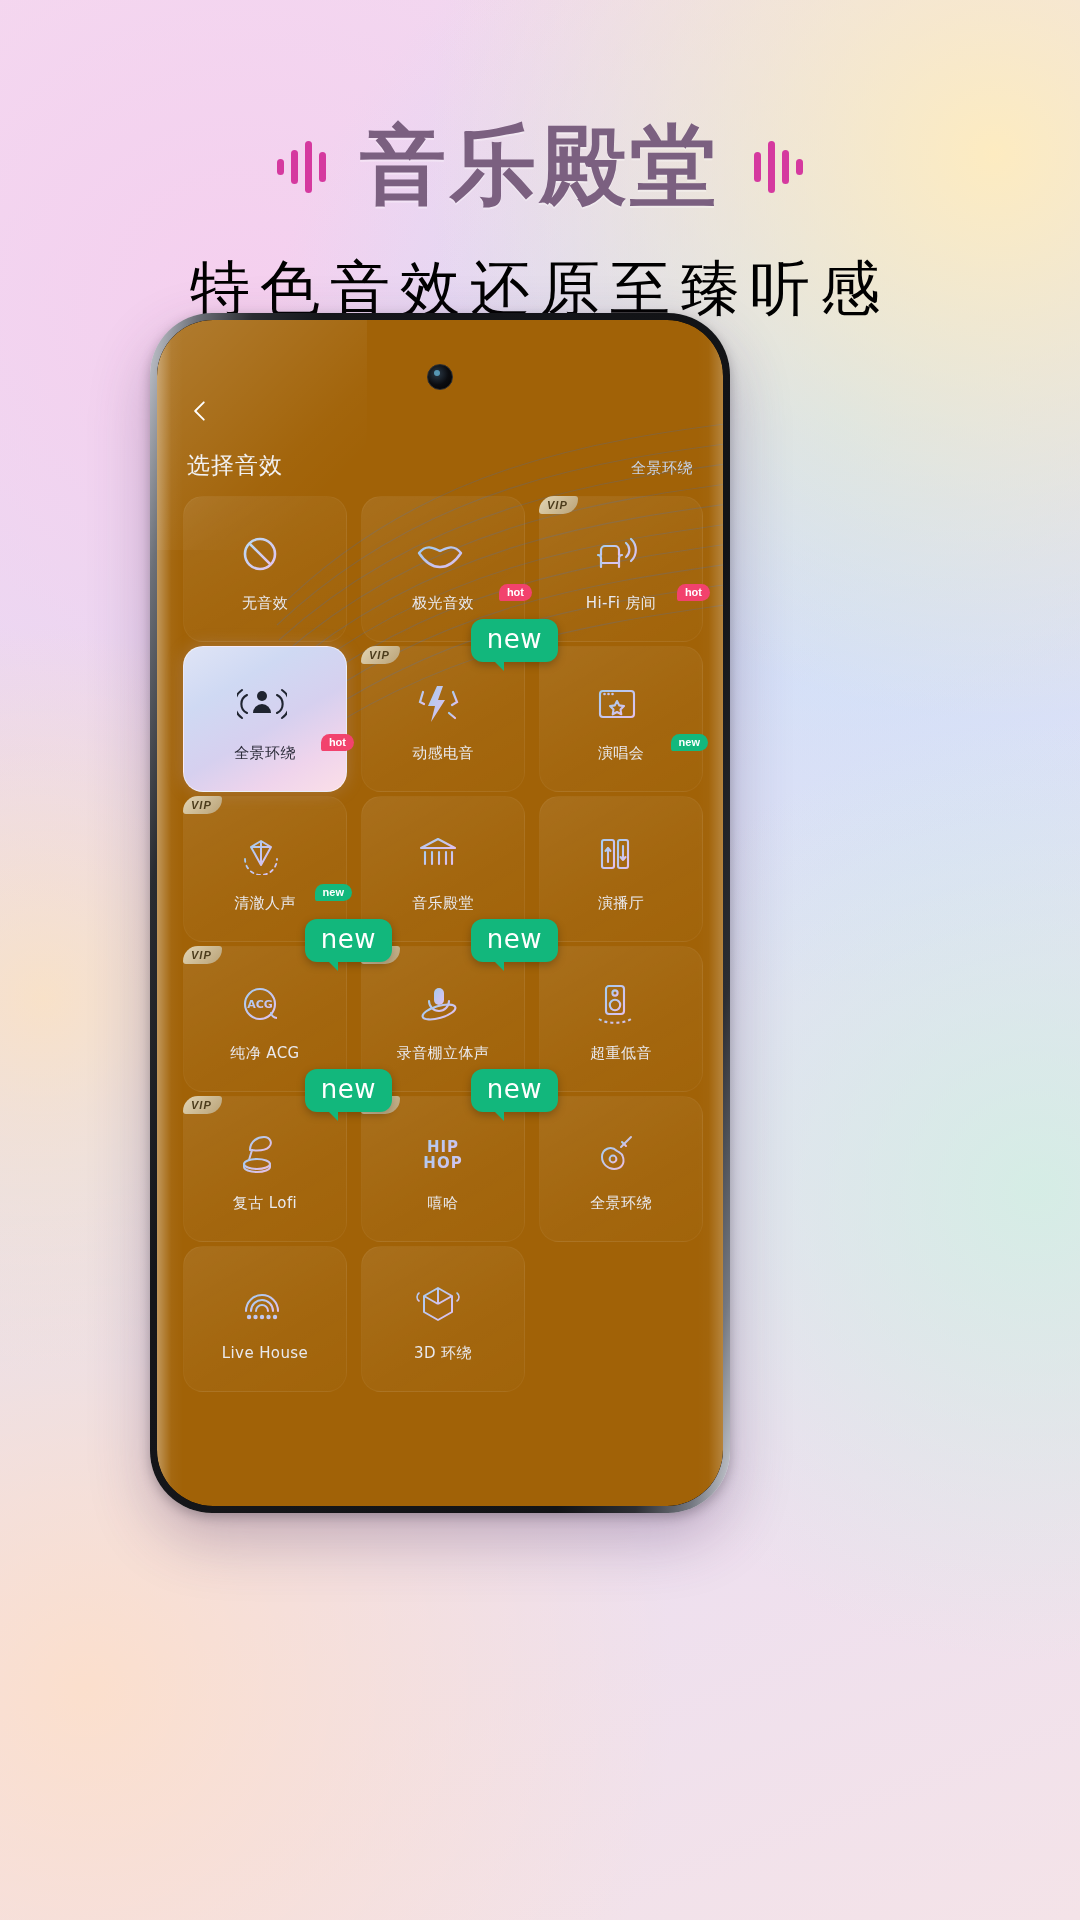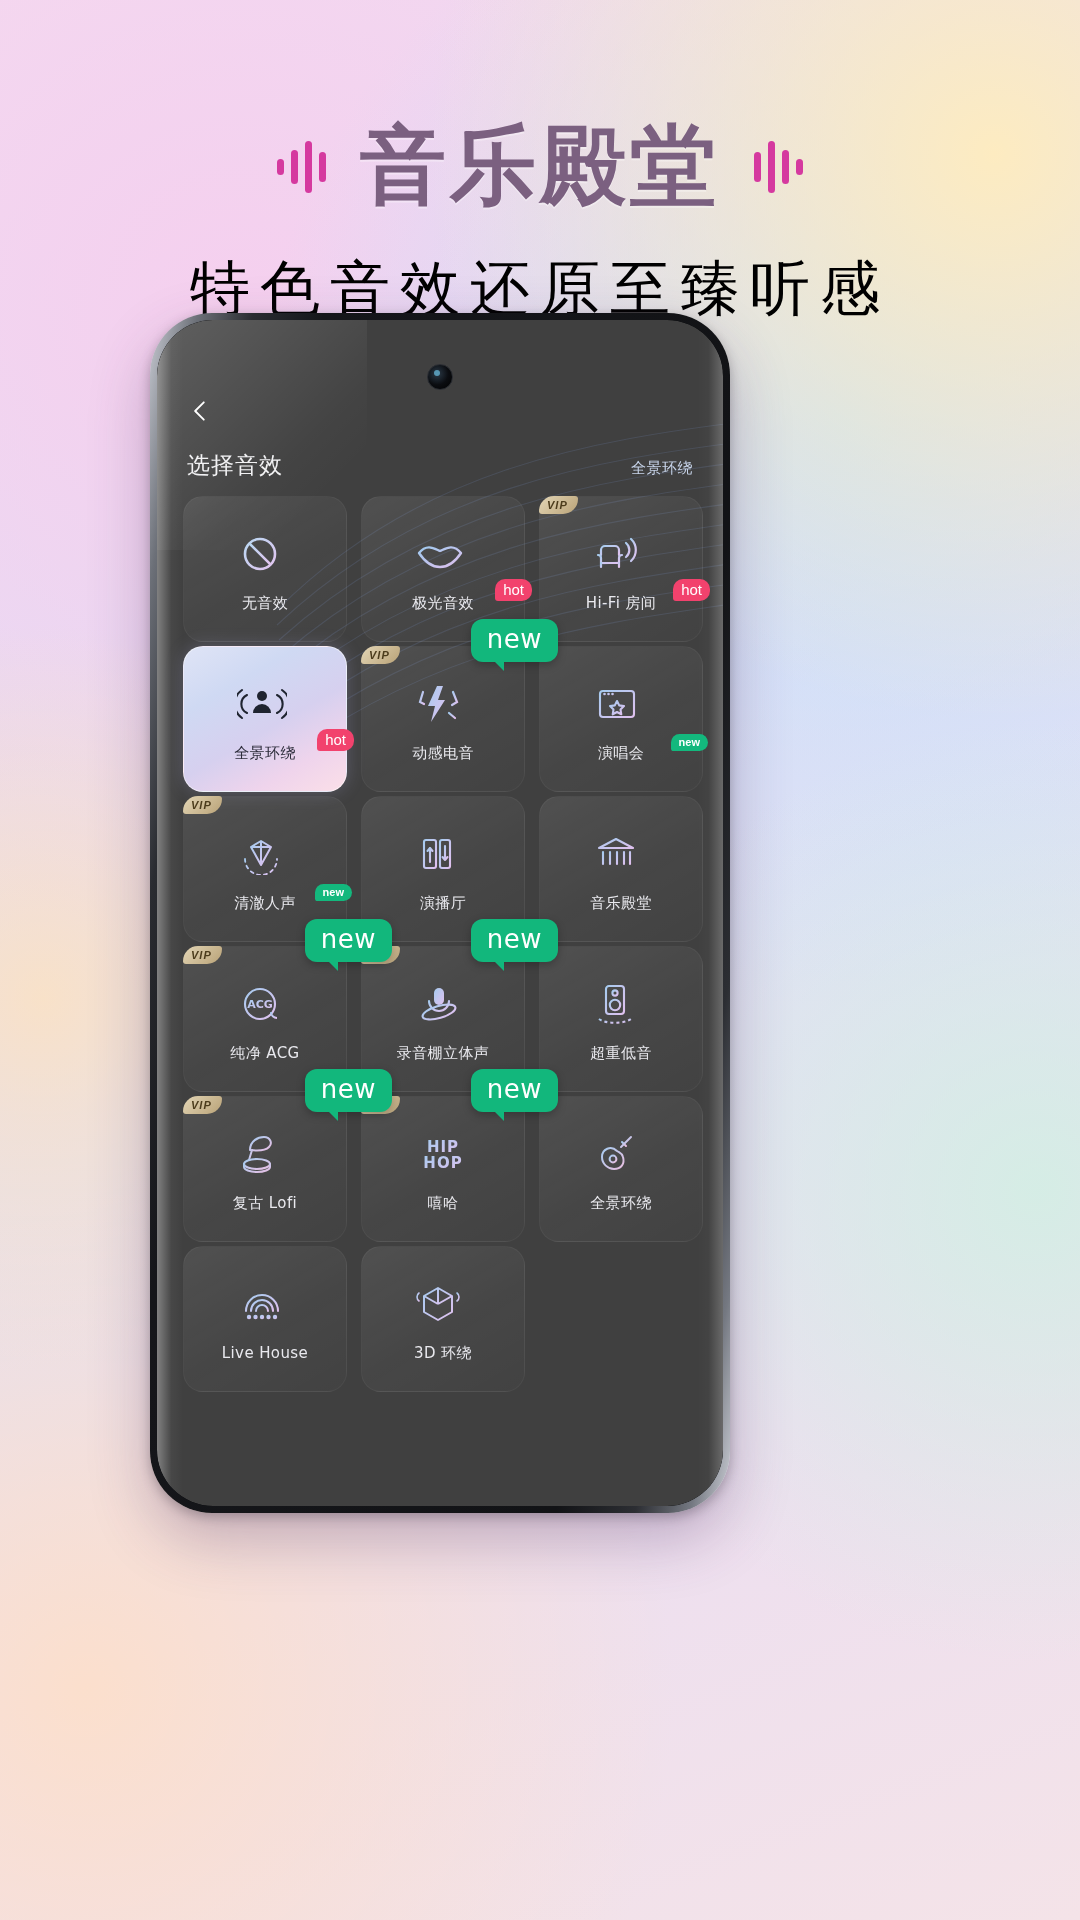--- a/index.html
+++ b/index.html
@@ -48,21 +48,21 @@
   .btn-side {
     position:absolute; right:-4px; width:5px; border-radius:3px;
     background:linear-gradient(180deg,#90949c,#5b5f66);
   }
   .btn-side.v1 { top:310px; height:64px; }
   .btn-side.v2 { top:392px; height:64px; }
   .btn-side.v3 { top:530px; height:96px; }
 
   .screen {
     position:absolute; inset:0; border-radius:56px; overflow:hidden;
-    background:#404040;
+    background:#a16207;
   }
   .bg-lines { position:absolute; inset:0; opacity:.65; }
   .glass-sheen {
     position:absolute; left:0; top:0; width:210px; height:230px;
     background:linear-gradient(135deg, rgba(255,255,255,.17), rgba(255,255,255,.02) 62%, transparent 78%);
     border-bottom-right-radius:120px; pointer-events:none;
   }
   .edge-shine {
     position:absolute; left:0; top:0; width:26px; height:100%;
     background:linear-gradient(90deg, rgba(255,255,255,.34), rgba(255,255,255,.04) 55%, transparent);
@@ -119,21 +119,21 @@
 
   .vip-badge {
     position:absolute; left:-1px; top:-1px; padding:3px 10px 3px 8px;
     border-radius:20px 4px 20px 4px;
     background:linear-gradient(135deg,#e3d6b6,#b9a277);
     color:#4c3c1c; font-size:11px; font-weight:bold; font-style:italic;
     letter-spacing:1px; line-height:1.1;
   }
   .hot-badge {
     position:absolute; right:-8px; bottom:40px;
-    background:#f2426d; color:#fff; font-size:15px; font-weight:normal;
+    background:#f2426d; color:#fff; font-size:11px; font-weight:bold;
     padding:2px 8px; border-radius:10px 10px 10px 3px; line-height:1.2;
   }
   .new-badge {
     position:absolute; right:-6px; bottom:40px;
     background:#13b87d; color:#fff; font-size:11px; font-weight:bold;
     padding:2px 8px; border-radius:10px 10px 10px 3px; line-height:1.2;
   }
   .new-bubble {
     position:absolute; right:-34px; top:-28px;
     background:#12b77c; color:#ffffff; font-size:26px;
@@ -353,56 +353,56 @@
                 <path d="M8 26 a14 14 0 0 0 32 0" stroke-dasharray="3 4"></path>
               </g>
             </svg>
           </div>
           <span class="t-label">清澈人声</span>
           <span class="new-badge">new</span>
         </div>
 
         <div class="tile">
           <div class="icon-wrap">
+            <svg width="46" height="42" viewBox="0 0 46 42">
+              <defs>
+                  <linearGradient id="g10" x1="0" y1="0" x2="1" y2="1">
+                <stop offset="0" stop-color="#a6cbef"></stop>
+                    <stop offset="1" stop-color="#e0c1ef"></stop>
+                  </linearGradient>
+                </defs>
+              <g fill="none" stroke="url(#g10)" stroke-width="2.1" stroke-linecap="round" stroke-linejoin="round">
+                <path d="M6 15 L23 6 L40 15 Z"></path>
+                <path d="M5 17 H41"></path>
+                <path d="M10 19 V31 M17 19 V31 M24 19 V31 M31 19 V31 M37 19 V31"></path>
+                <path d="M5 33 H41"></path>
+              </g>
+            </svg>
+          </div>
+          <span class="t-label">音乐殿堂</span>
+        </div>
+
+        <div class="tile">
+          <div class="icon-wrap">
             <svg width="44" height="44" viewBox="0 0 44 44">
               <defs>
                   <linearGradient id="g9" x1="0" y1="0" x2="1" y2="1">
                 <stop offset="0" stop-color="#a6cbef"></stop>
                     <stop offset="1" stop-color="#e0c1ef"></stop>
                   </linearGradient>
                 </defs>
               <g fill="none" stroke="url(#g9)" stroke-width="2.1" stroke-linecap="round" stroke-linejoin="round">
                 <rect x="9" y="8" width="12" height="28" rx="2"></rect>
                 <rect x="25" y="8" width="10" height="28" rx="2"></rect>
                 <path d="M15 30 V16 M12.5 19 L15 16 L17.5 19"></path>
                 <path d="M30 14 V28 M27.5 25 L30 28 L32.5 25"></path>
               </g>
             </svg>
           </div>
           <span class="t-label">演播厅</span>
-        </div>
-
-        <div class="tile">
-          <div class="icon-wrap">
-            <svg width="46" height="42" viewBox="0 0 46 42">
-              <defs>
-                  <linearGradient id="g10" x1="0" y1="0" x2="1" y2="1">
-                <stop offset="0" stop-color="#a6cbef"></stop>
-                    <stop offset="1" stop-color="#e0c1ef"></stop>
-                  </linearGradient>
-                </defs>
-              <g fill="none" stroke="url(#g10)" stroke-width="2.1" stroke-linecap="round" stroke-linejoin="round">
-                <path d="M6 15 L23 6 L40 15 Z"></path>
-                <path d="M5 17 H41"></path>
-                <path d="M10 19 V31 M17 19 V31 M24 19 V31 M31 19 V31 M37 19 V31"></path>
-                <path d="M5 33 H41"></path>
-              </g>
-            </svg>
-          </div>
-          <span class="t-label">音乐殿堂</span>
         </div>
 
         <div class="tile">
           <span class="vip-badge">VIP</span>
           <span class="new-bubble mid">new</span>
           <div class="icon-wrap">
             <svg width="46" height="46" viewBox="0 0 46 46">
               <defs>
                   <linearGradient id="g11" x1="0" y1="0" x2="1" y2="1">
                 <stop offset="0" stop-color="#a6cbef"></stop>

